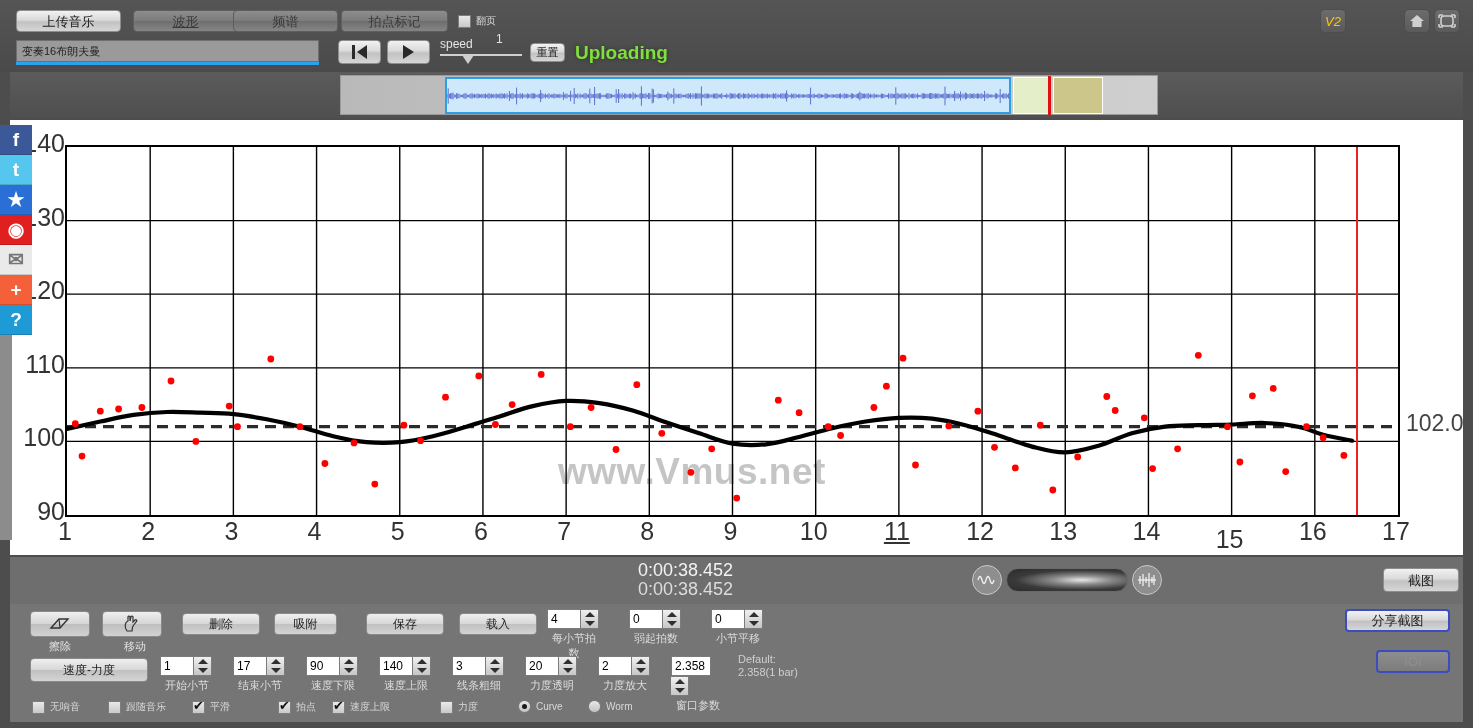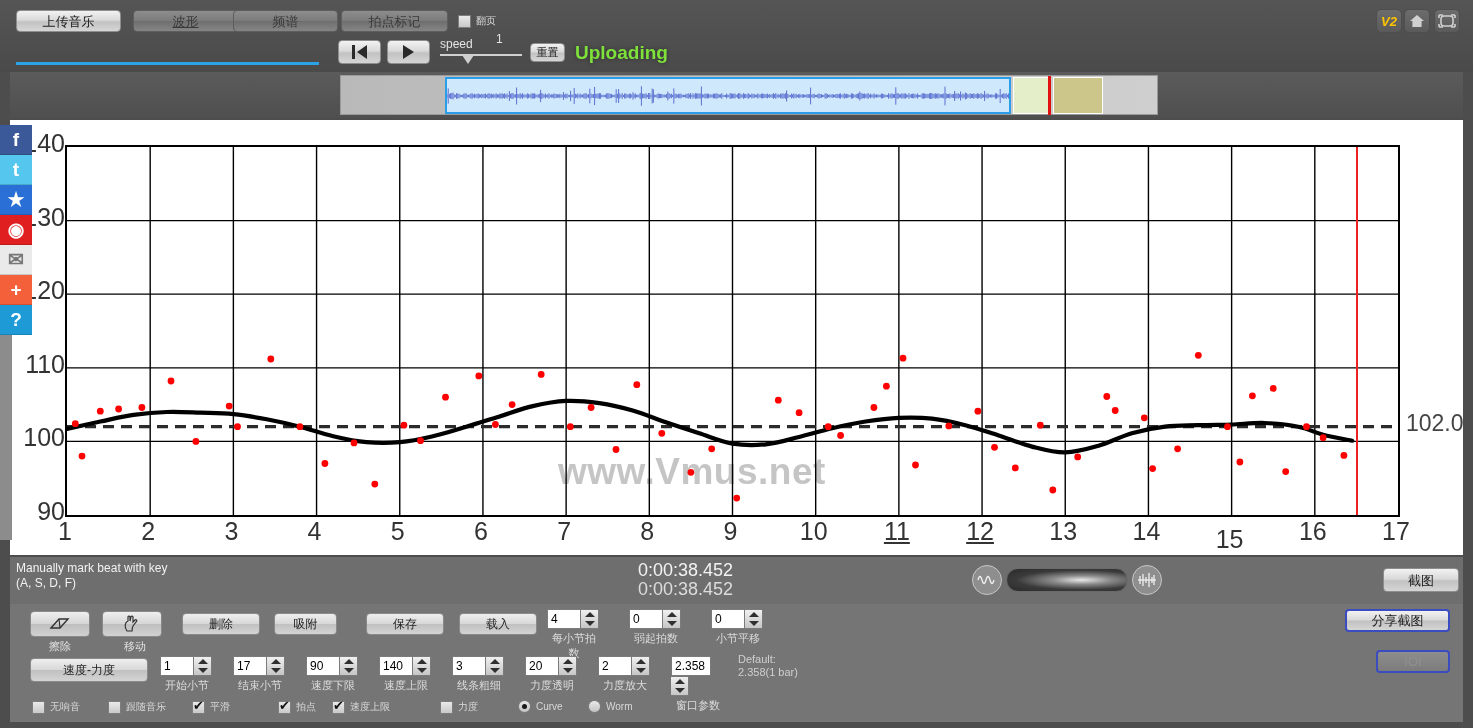--- a/index.html
+++ b/index.html
@@ -92,21 +92,21 @@
   }
 
   
   .tr-icon {
     position: absolute; top: 9px; width: 26px; height: 24px;
     background: linear-gradient(#6c6c6c,#5a5a5a);
     border-radius: 5px; border: 1px solid #4d4d4d;
     display:flex;align-items:center;justify-content:center;
     cursor: pointer;
   }
-  #ic-v2 { left: 1376px; color: #ffc400; font-size: 13px; font-weight: bold; font-style: italic;}
+  #ic-v2 { left: 1320px; color: #ffc400; font-size: 13px; font-weight: normal; font-style: italic;}
   #ic-home { left: 1404px; }
   #ic-full { left: 1434px; }
 
   
   #waveband {
     position: absolute; left: 10px; top: 72px; width: 1453px; height: 46px;
     background: linear-gradient(#5b5b5b,#4f4f4f);
   }
   #waveouter {
     position: absolute; left: 330px; top: 3px; width: 818px; height: 40px;
@@ -251,20 +251,21 @@
     <div class="btn" id="btn-upload">上传音乐</div>
     <div class="btn dark" id="btn-wave">波形</div>
     <div class="btn dark" id="btn-spec">频谱</div>
     <div class="btn dark" id="btn-beat">拍点标记</div>
 
     <div id="chk-page">
       <span class="chk-box"></span>
       <span class="chk-label">翻页</span>
     </div>
 
+    <input id="title-input" value="变奏16布朗夫曼" style="">
     <div id="title-underline"></div>
 
     <div class="btn" id="btn-prev">
       <span class="bar-v"></span>
       <span class="tri-left"></span>
     </div>
     <div class="btn" id="btn-play">
       <span class="tri-right"></span>
     </div>
 
@@ -869,21 +870,21 @@
         <div class="xtick" style="left: 108.188px; top: 397px;">2</div>
         <div class="xtick" style="left: 191.375px; top: 397px;">3</div>
         <div class="xtick" style="left: 274.562px; top: 397px;">4</div>
         <div class="xtick" style="left: 357.75px; top: 397px;">5</div>
         <div class="xtick" style="left: 440.938px; top: 397px;">6</div>
         <div class="xtick" style="left: 524.125px; top: 397px;">7</div>
         <div class="xtick" style="left: 607.312px; top: 397px;">8</div>
         <div class="xtick" style="left: 690.5px; top: 397px;">9</div>
         <div class="xtick" style="left: 773.688px; top: 397px;">10</div>
         <div class="xtick" style="left: 856.875px; top: 397px; text-decoration: underline;">11</div>
-        <div class="xtick" style="left: 940.062px; top: 397px; text-decoration: underline;">12</div>
+        <div class="xtick" style="left: 940.062px; top: 397px;">12</div>
         <div class="xtick" style="left: 1023.25px; top: 397px;">13</div>
         <div class="xtick" style="left: 1106.44px; top: 397px;">14</div>
         <div class="xtick" style="left: 1189.62px; top: 397px; margin-top: 8px;">15</div>
         <div class="xtick" style="left: 1272.81px; top: 397px;">16</div>
         <div class="xtick" style="left: 1356px; top: 397px;">17</div>
       </div>
     <div id="avg-label" style="left: 1396px; top: 289.68px;">102.0</div>
   </div>
 
   <div id="soc-strip-bg"></div>
@@ -891,24 +892,20 @@
       <div class="soc" style="background: rgb(59, 89, 152);">f</div>
       <div class="soc" style="background: rgb(85, 199, 239);">t</div>
       <div class="soc" style="background: rgb(42, 111, 214);">★</div>
       <div class="soc" style="background: rgb(224, 32, 32);">◉</div>
       <div class="soc" style="background: rgb(234, 234, 234); color: rgb(119, 119, 119);">✉</div>
       <div class="soc" style="background: rgb(244, 96, 58);">+</div>
       <div class="soc" style="background: rgb(30, 155, 215);">?</div>
     </div>
 
   <div id="statusrow">
-    <div id="hint">
-      <div>Manually mark beat with key</div>
-      <div>(A, S, D, F)</div>
-    </div>
     <div id="time1">0:00:38.452</div>
     <div id="time2">0:00:38.452</div>
     <div id="vol-wrap">
       <div class="vol-round">
         <svg width="20" height="16" viewBox="0 0 20 16">
           <path d="M1 8 Q3 1 5 8 T9 8 T13 8 T17 8" stroke="#f0f0f0" stroke-width="1.3" fill="none"></path>
         </svg>
       </div>
       <div id="vol-slider"></div>
       <div class="vol-round">

